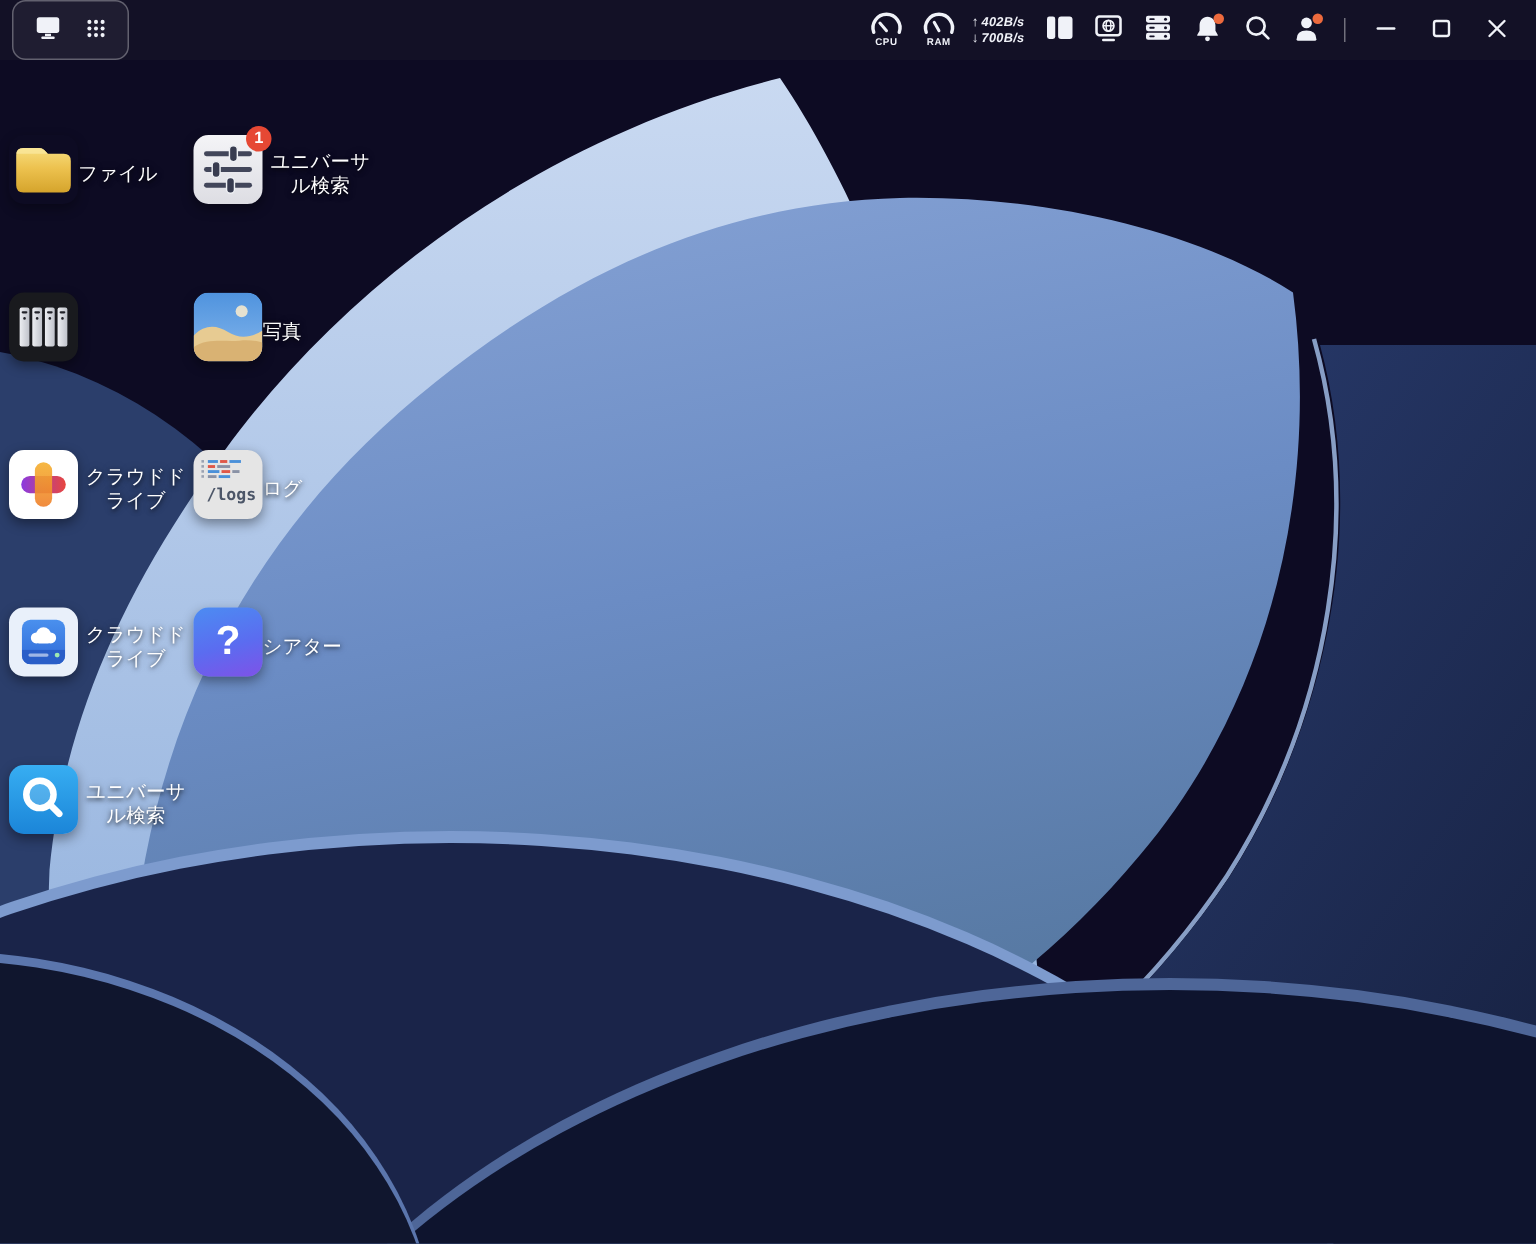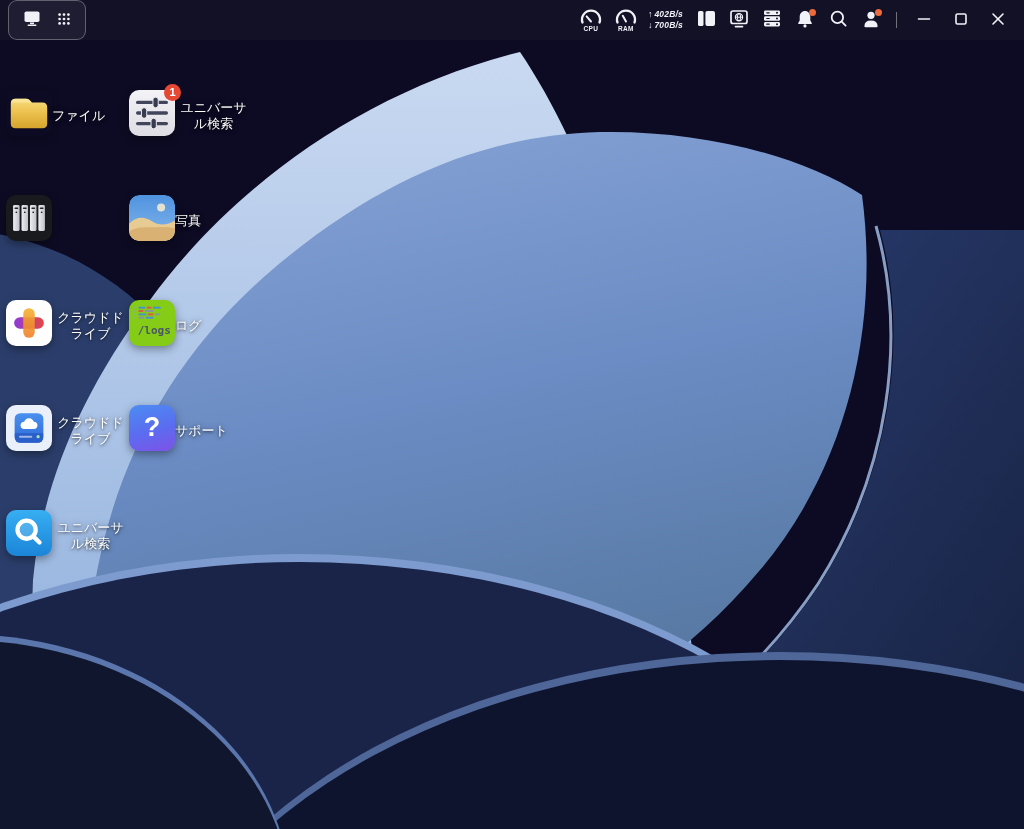--- a/index.html
+++ b/index.html
@@ -64,21 +64,21 @@
     text-align:center;padding:0 2px;box-sizing:border-box;
   }
   
   .bg-task{background:#23283c;border:2.5px solid #c9cfdb;box-sizing:border-box;border-radius:11px;}
   .bg-task svg{width:41px;height:41px;border-radius:8px;}
   .bg-ctrl{background:linear-gradient(180deg,#f4f4f7,#dddde3);}
   .bg-sync{background:linear-gradient(180deg,#58c758,#36a436);}
   .bg-stor{background:#191a1e;}
   .bg-app{background:#ffffff;}
   .bg-theater{background:linear-gradient(135deg,#f5808f,#e84848);}
-  .bg-logs{background:#84cc16;}
+  .bg-logs{background:#e5e5e5;}
   .bg-cloud{background:#e9f0fa;}
   .bg-support{background:linear-gradient(165deg,#4c8cf2 0%,#5b6cf0 55%,#7e52e8 100%);display:flex;align-items:center;justify-content:center;}
   .bg-support .qm{font-size:27px;font-weight:700;color:#fff;}
   .bg-usearch{background:linear-gradient(180deg,#37aef2,#1b85d8);}
 </style>
 </head>
 <body>
 
 <svg class="wall" viewBox="0 0 1024 829" preserveAspectRatio="none" aria-hidden="true">
   <defs>
@@ -442,21 +442,21 @@
         </g>
       </svg>
     </div>
     <div class="dlabel">クラウドドライブ</div>
   </div>
 
   <div class="cell">
     <div class="art bg-support">
       <span class="qm">?</span>
     </div>
-    <div class="dlabel">サポート</div>
+    <div class="dlabel">シアター</div>
   </div>
 
   <div class="cell">
     <div class="art bg-usearch">
       <svg viewBox="0 0 48 48">
         <circle cx="21.5" cy="20.5" r="9.5" stroke="#ffffff" stroke-width="4.5" fill="rgba(255,255,255,0.18)"></circle>
         <line x1="28.5" y1="27.5" x2="35" y2="34" stroke="#ffffff" stroke-width="4.5" stroke-linecap="round"></line>
       </svg>
     </div>
     <div class="dlabel">ユニバーサル検索</div>

